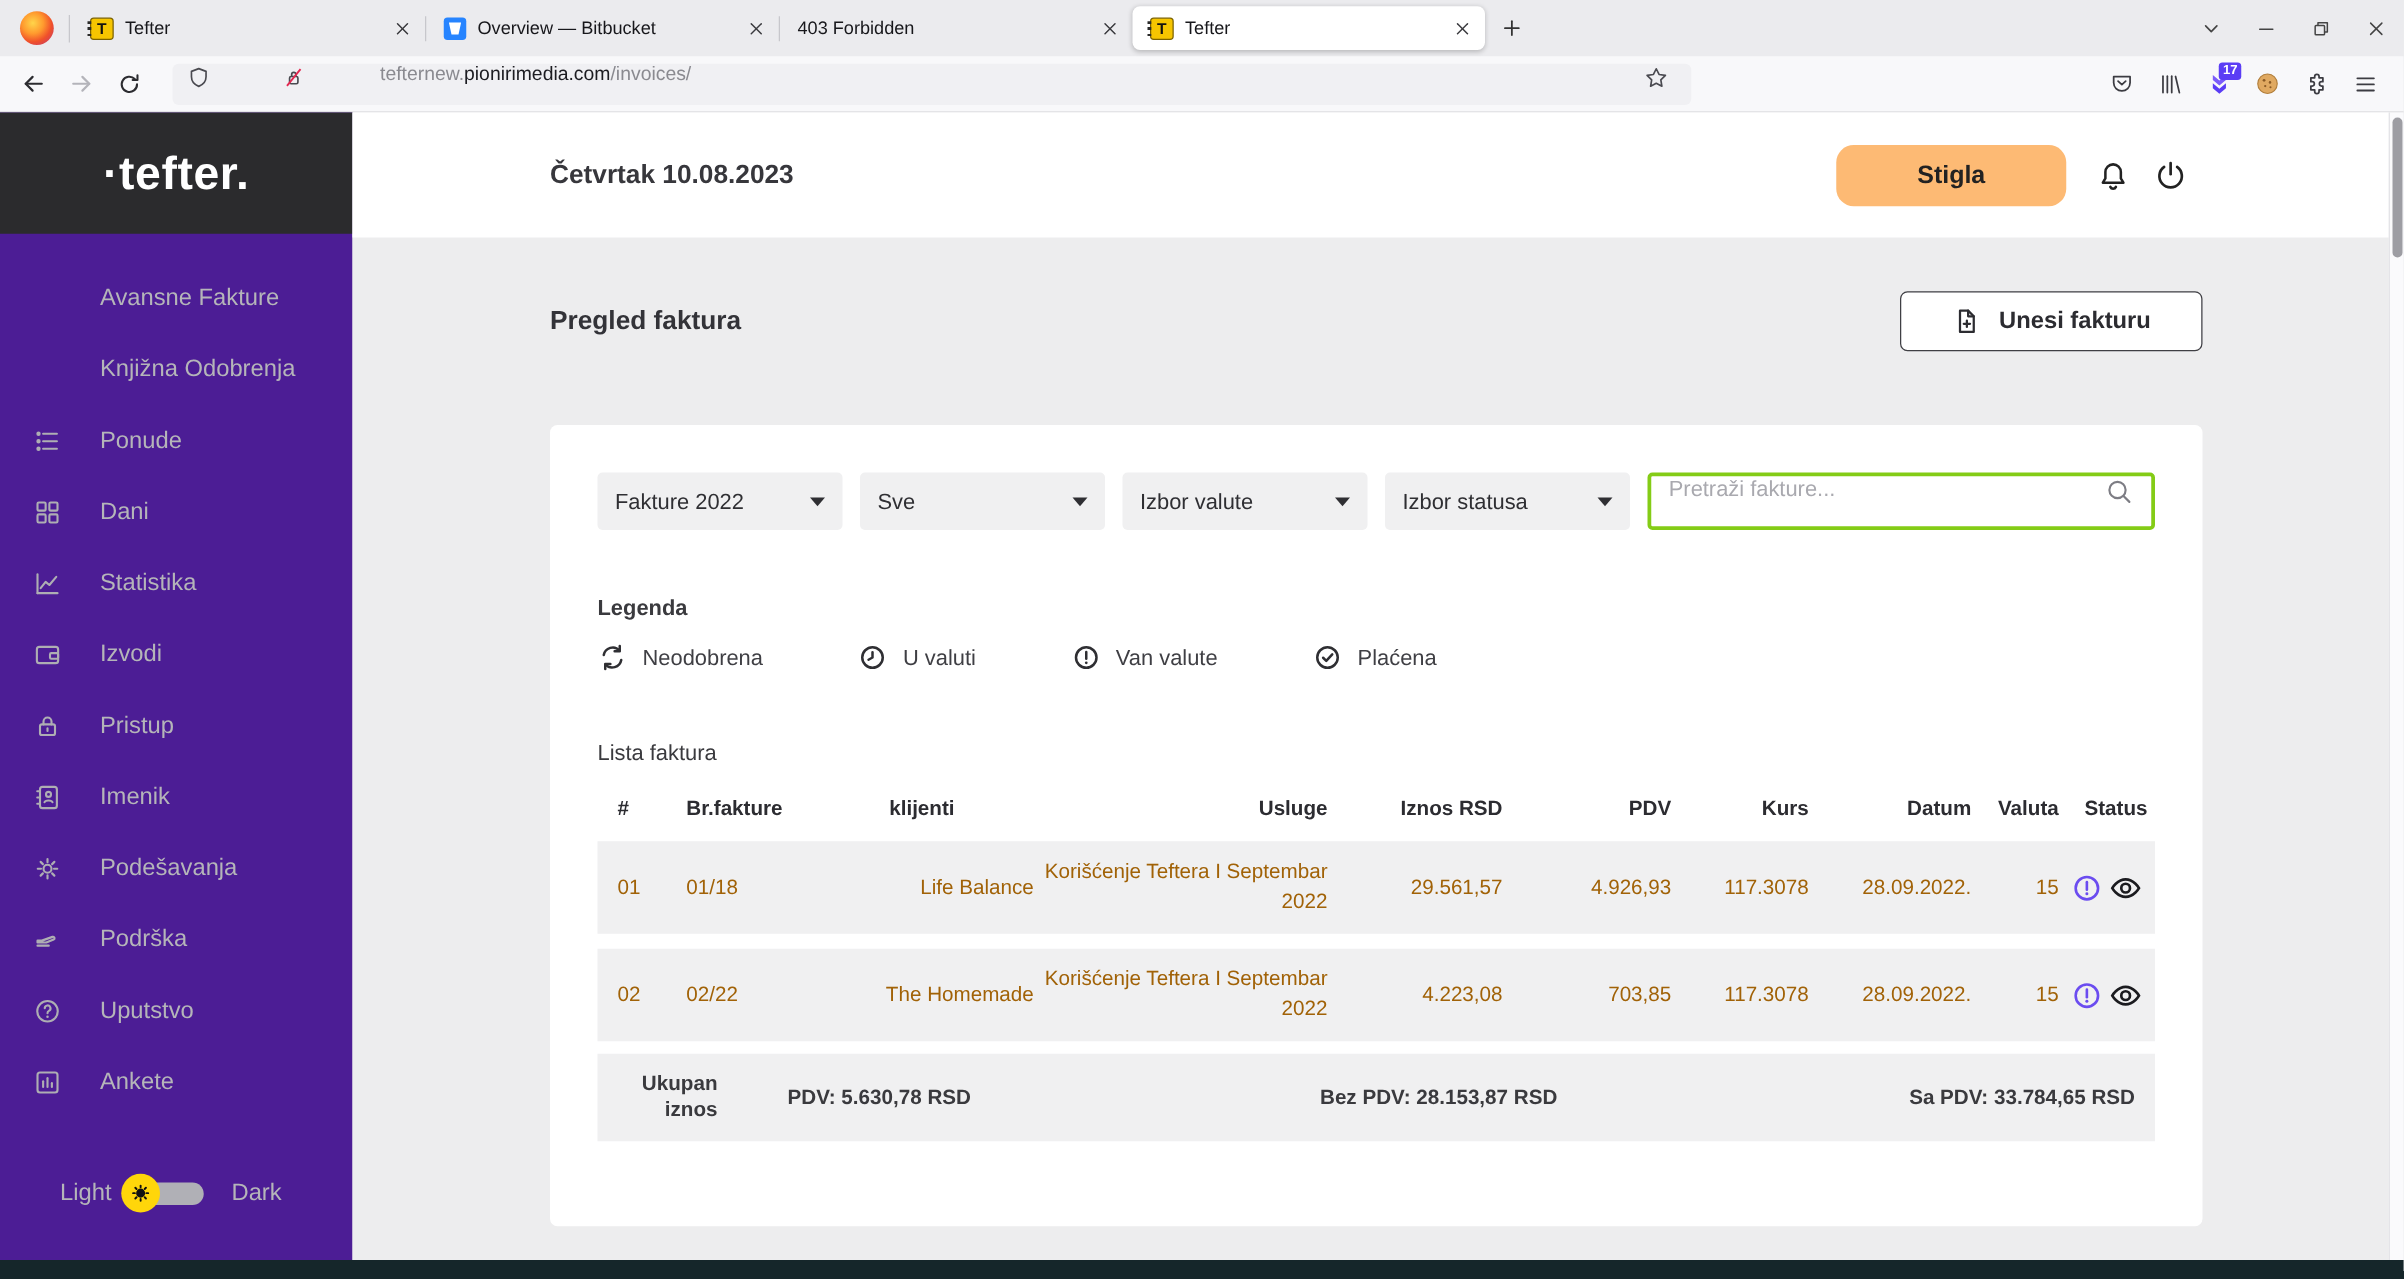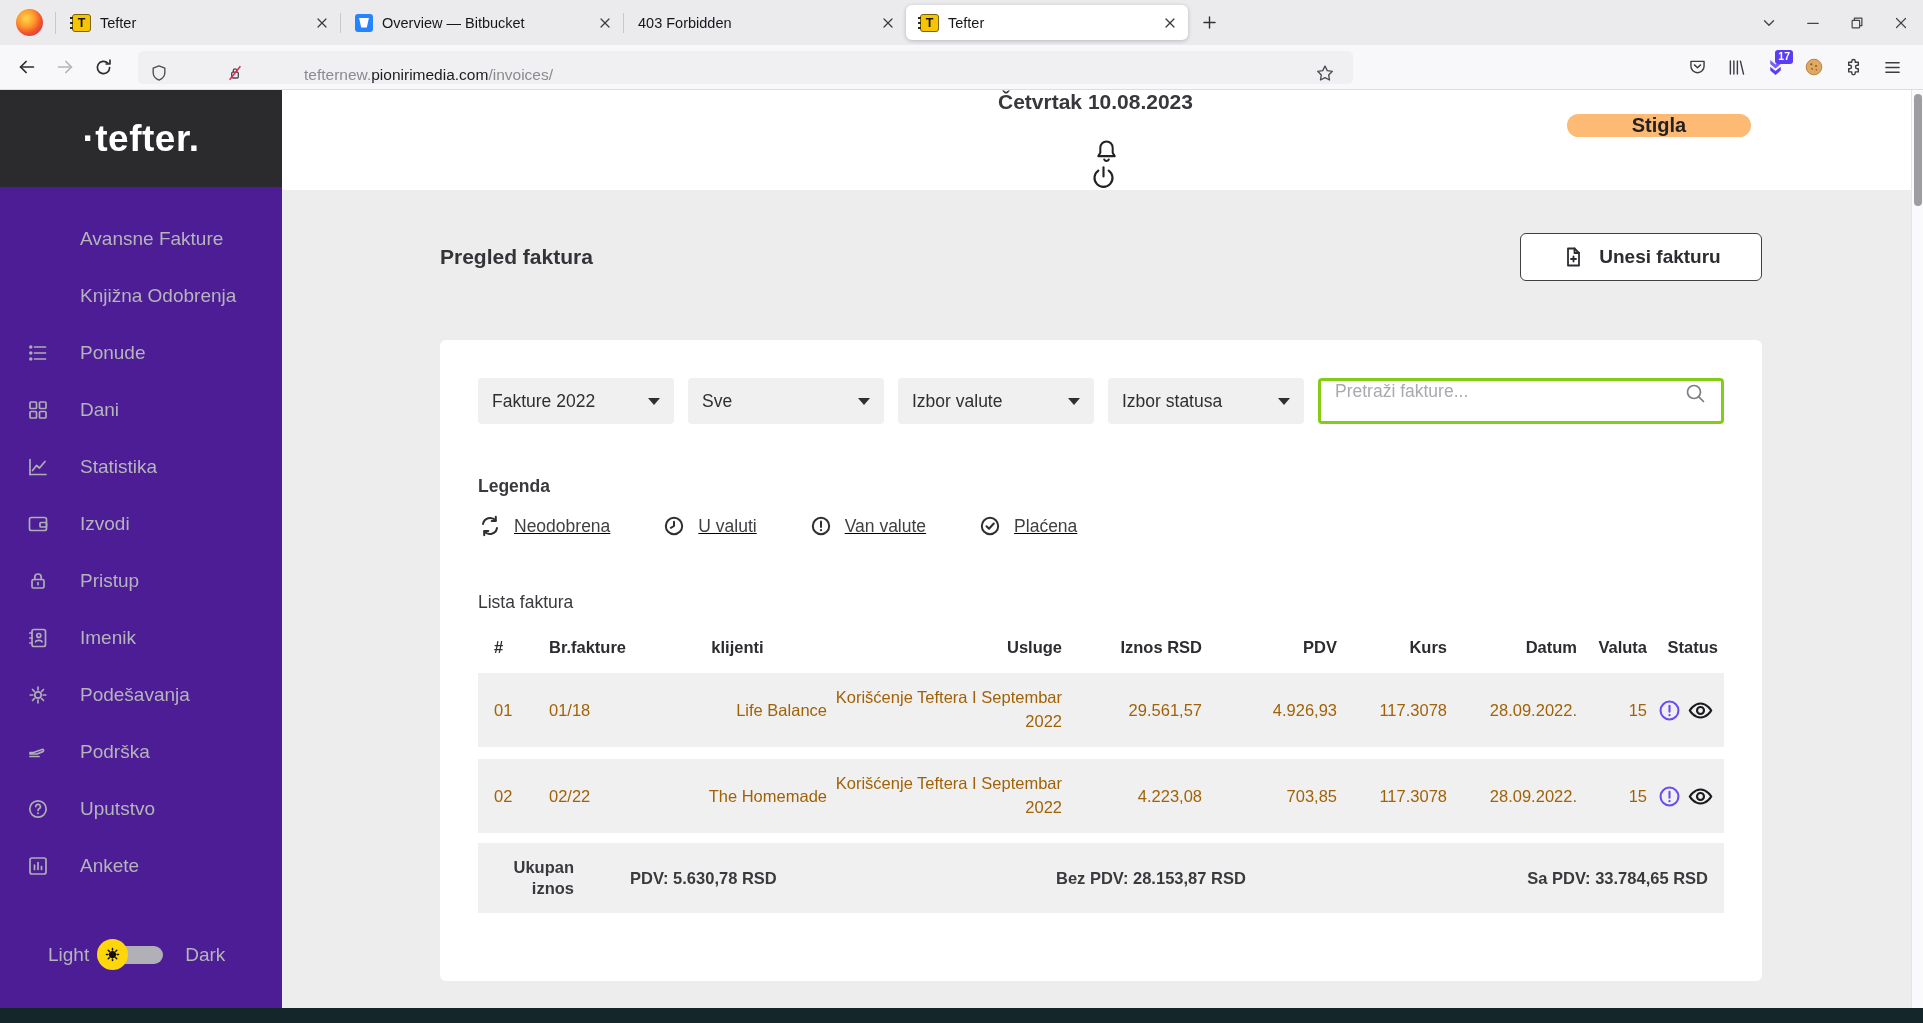--- a/index.html
+++ b/index.html
@@ -29,21 +29,21 @@
   .newtab { width:30px; height:30px; margin-left:6px; display:flex; align-items:center; justify-content:center; color:#333; }
   .tb-spacer { flex:1; }
   .winbtn { width:44px; height:34px; display:flex; align-items:center; justify-content:center; color:#444; }
   svg.i { display:block; }
 
   
   .toolbar { height:45px; background:#f8f8fa; border-bottom:1px solid #dddde1; display:flex; align-items:center; padding:0 10px; }
   .navbtn { width:34px; height:34px; display:flex; align-items:center; justify-content:center; color:#2c2c30; margin-right:4px; }
   .navbtn.disabled { color:#b4b4ba; }
   .urlbar { width:1215px; height:33px; background:#f0f0f3; border-radius:5px; margin-left:14px;
-    display:flex; align-items:flex-end; padding:0 10px;gap:47px; }
+    display:flex; align-items:flex-start; padding:0 10px;gap:47px; }
   .urlbar .uicon { width:22px; height:22px; display:flex; align-items:center; justify-content:center; color:#4a4a50; margin-right:7px; }
   .urltext { flex:1; font-size:15.5px; color:#8a8a90; margin-left:4px; white-space:nowrap; }
   .urltext .host { color:#1c1c21; }
   .extbar { margin-left:auto; display:flex; align-items:center; gap:9px; padding-right:6px; }
   .extbtn { width:30px; height:30px; display:flex; align-items:center; justify-content:center; color:#3c3c42; position:relative; }
   .dlbadge { position:absolute; top:-2px; right:-3px; background:#5b3df5; color:#fff; font-size:10.5px; font-weight:700;
     border-radius:3px; padding:1px 3px; line-height:1.1; }
 
   
   .viewport { display:flex; height:918px; }
@@ -53,21 +53,21 @@
   .snav { padding-top:23px; }
   .sitem { height:57px; display:flex; align-items:center; padding-left:26px; color:#b5b5b9; font-size:19px; cursor:pointer; }
   .sitem .sic { width:24px; height:24px; margin-right:30px; color:#aeaeb3; flex:0 0 auto; }
   .sitem.noicon { padding-left:80px; }
   .theme { position:absolute; left:48px; bottom:42px; display:flex; align-items:center; color:#b5b5b9; font-size:19px; }
   .toggle { position:relative; width:58px; height:18px; background:#b0b0b6; border-radius:9px; margin:0 22px 0 16px; }
   .knob { position:absolute; left:-8px; top:-7px; width:31px; height:31px; border-radius:50%; background:#ffd60a;
     display:flex; align-items:center; justify-content:center; color:#111; }
 
   .main { flex:1; position:relative; background:#ededee; }
-  .appheader { height:100px; background:#fff; display:flex; align-items:center; padding:0 160px 0 158px;flex-direction:column; }
+  .appheader { height:100px; background:#fff; display:flex; align-items:center; padding:0 160px 0 158px; }
   .hdate { font-size:21px; font-weight:700; color:#37373c; }
   .stigla { margin-left:auto; width:184px; height:49px; background:#fdba74; border:none; border-radius:14px;
     font-family:inherit; font-size:20px; font-weight:700; color:#222; }
   .hicon { width:30px; height:30px; color:#222; display:flex; align-items:center; justify-content:center; }
   .bell { margin-left:22px; } .power { margin-left:16px; }
 
   .content { padding:43px 0 0 158px; }
   .pagehead { width:1322px; display:flex; align-items:center; }
   .ptitle { font-size:21px; font-weight:700; color:#333338; }
   .unesi { margin-left:auto; width:242px; height:48px; background:#fff; border:1.5px solid #3f3f44; border-radius:6px;
@@ -81,21 +81,21 @@
     padding:0 14px; font-size:17.5px; color:#2f2f33; cursor:pointer; }
   .dd .caret { margin-left:auto; width:0; height:0; border-left:6px solid transparent; border-right:6px solid transparent;
     border-top:7px solid #2f2f33; }
   .search { flex:1; height:46px; border:3px solid #84cc16; border-radius:4px; display:flex; align-items:flex-start; padding:0 14px; }
   .search input { flex:1; border:none; outline:none; font-family:inherit; font-size:17.5px; color:#333; background:transparent; }
   .search input::placeholder { color:#a9a9af; }
   .search .mag { width:24px; height:24px; color:#7d7d84; }
 
   .sect { font-size:17.5px; color:#3a3a3e; }
   .legenda { margin-top:52px;font-weight:bold; }
-  .legendrow { margin-top:17px; display:flex; align-items:center; gap:52px;text-decoration:underline; }
+  .legendrow { margin-top:17px; display:flex; align-items:center; gap:76px; }
   .litem { display:flex; align-items:center; gap:12px; color:#3f3f44; font-size:17.5px; }
   .litem .lic { width:24px; height:24px; color:#2f2f33; }
   .lista { margin-top:54px; }
 
   .tgrid { display:grid; grid-template-columns:55px 115px 185px 235px 140px 135px 110px 130px 70px 71px; align-items:center; }
   .thead { margin-top:20px; height:28px; font-size:16.5px; font-weight:700; color:#2c2c31; }
   .trow { margin-top:12px; height:74px; background:#f0f0f1; font-size:16.5px; color:#a16207; }
   .cell { padding-right:6px; }
   .c-l { text-align:left; padding-left:16px; }
   .c-c { text-align:center; }

